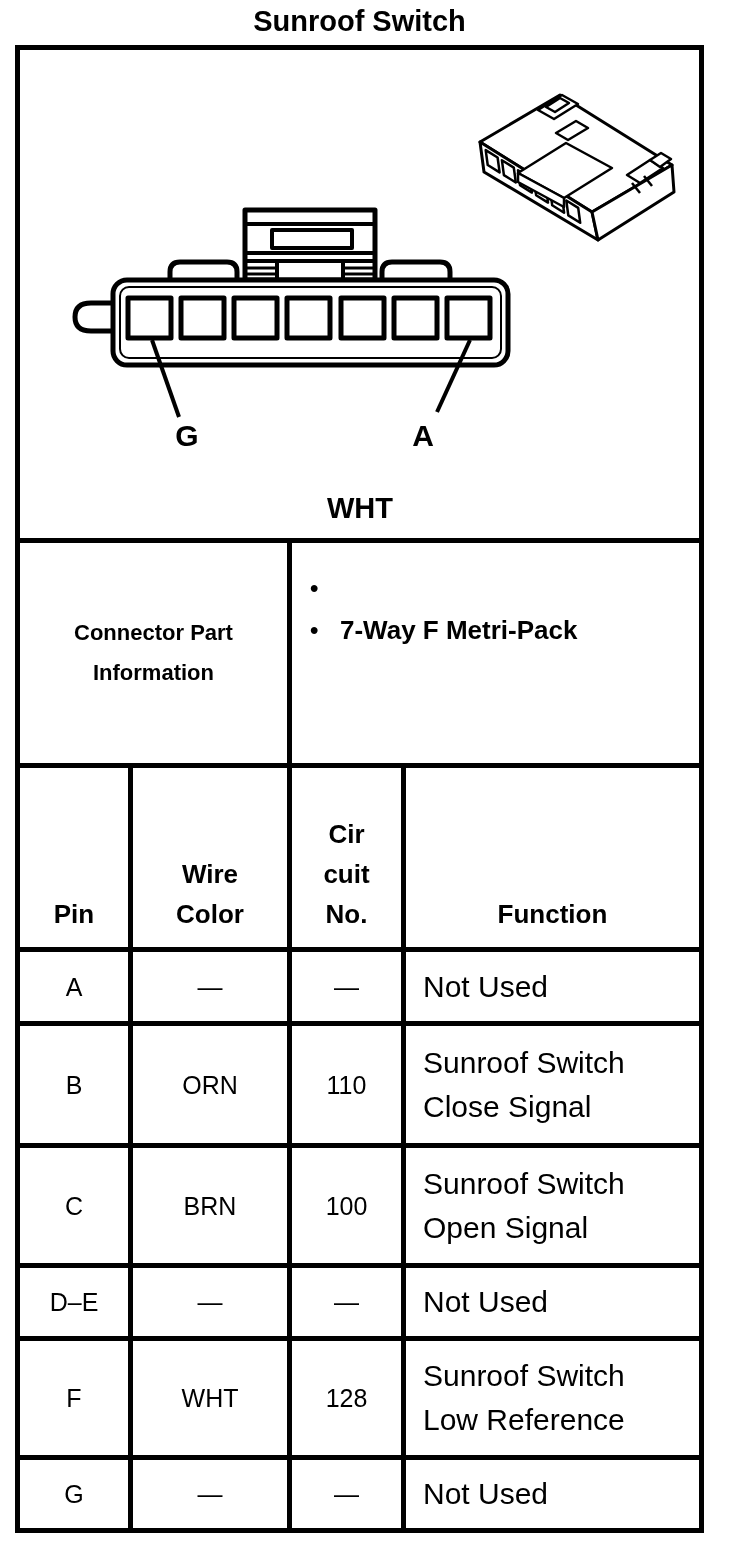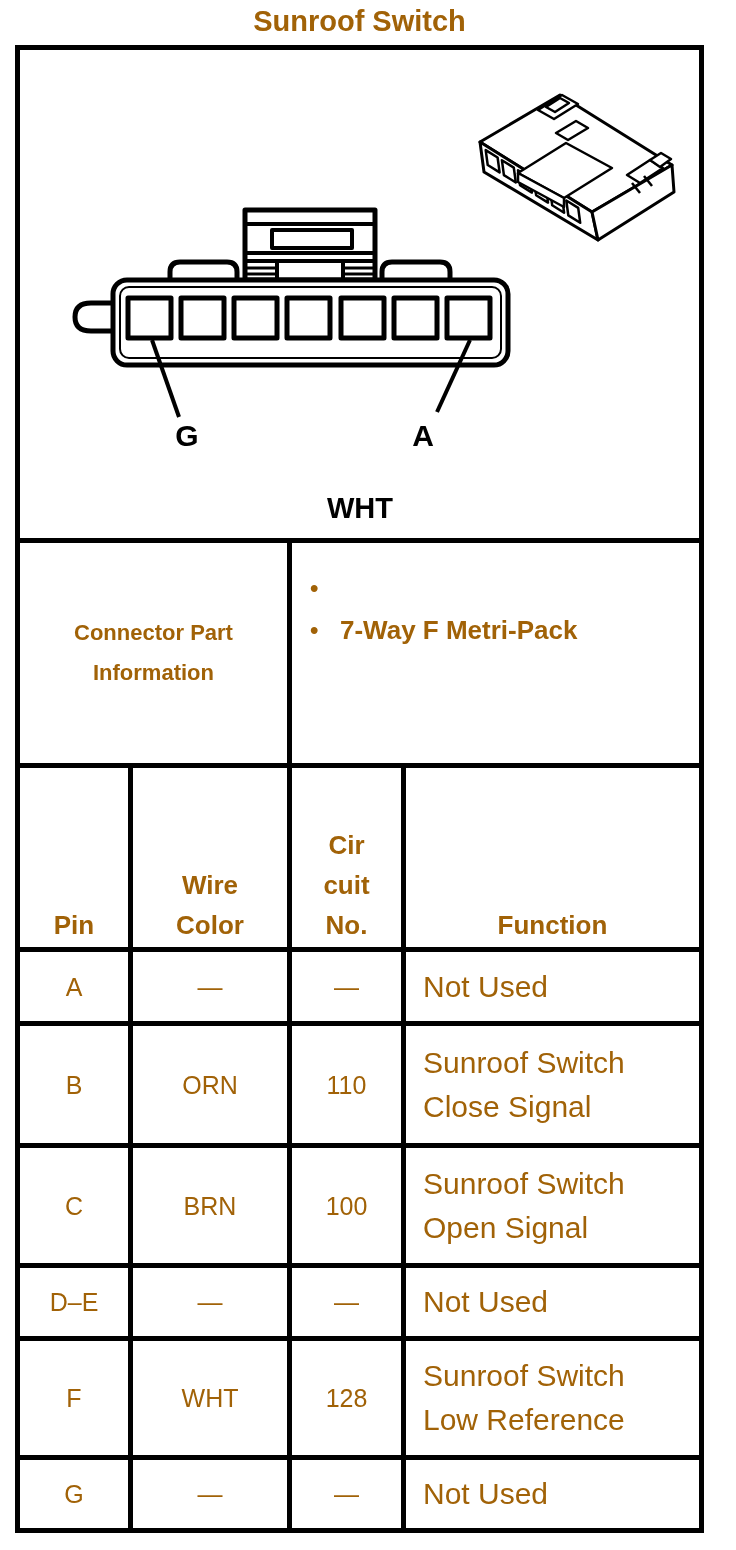--- a/index.html
+++ b/index.html
@@ -1,18 +1,18 @@
 <!DOCTYPE html>
 <html><head>
 <meta charset="utf-8">
 <style>
   html,body { margin:0; padding:0; background:#ffffff; }
   .page {
     position:relative; width:736px; height:1550px; background:#ffffff;
-    font-family:"Liberation Sans", sans-serif; color:#a16207;
+    font-family:"Liberation Sans", sans-serif; color:#000000;
     overflow:hidden;
   }
   .title {
     position:absolute; left:15px; top:5px; width:689px;
     text-align:center; font-size:29px; font-weight:700; letter-spacing:0px;
   }
   .frame {
     position:absolute; left:15px; top:45px; width:689px; height:1488px;
     background:#000; box-sizing:border-box; padding:5px;
     display:grid;
@@ -30,21 +30,21 @@
   .part-right {
     grid-column:3 / 5; padding:24px 6px 0 8px;
     font-size:26px; font-weight:700; line-height:42px;
   }
   .bullet-line { display:flex; }
   .bullet-marker { width:40px; padding-left:10px; box-sizing:border-box; font-size:24px; }
   .continuation { }
   .hcell {
     display:flex; align-items:flex-end; justify-content:center;
     text-align:center; font-size:26px; font-weight:700; line-height:40px;
-    padding-bottom:2px; white-space:pre-line;
+    padding-bottom:13px; white-space:pre-line;
   }
   .dcell {
     display:flex; align-items:center; justify-content:center;
     font-size:25px; line-height:30px;
   }
   .fcell {
     display:flex; align-items:center; justify-content:flex-start;
     padding-left:17px; font-size:30px; line-height:44px; white-space:pre-line;
   }
   .figure-svg { position:absolute; left:0; top:0; }

